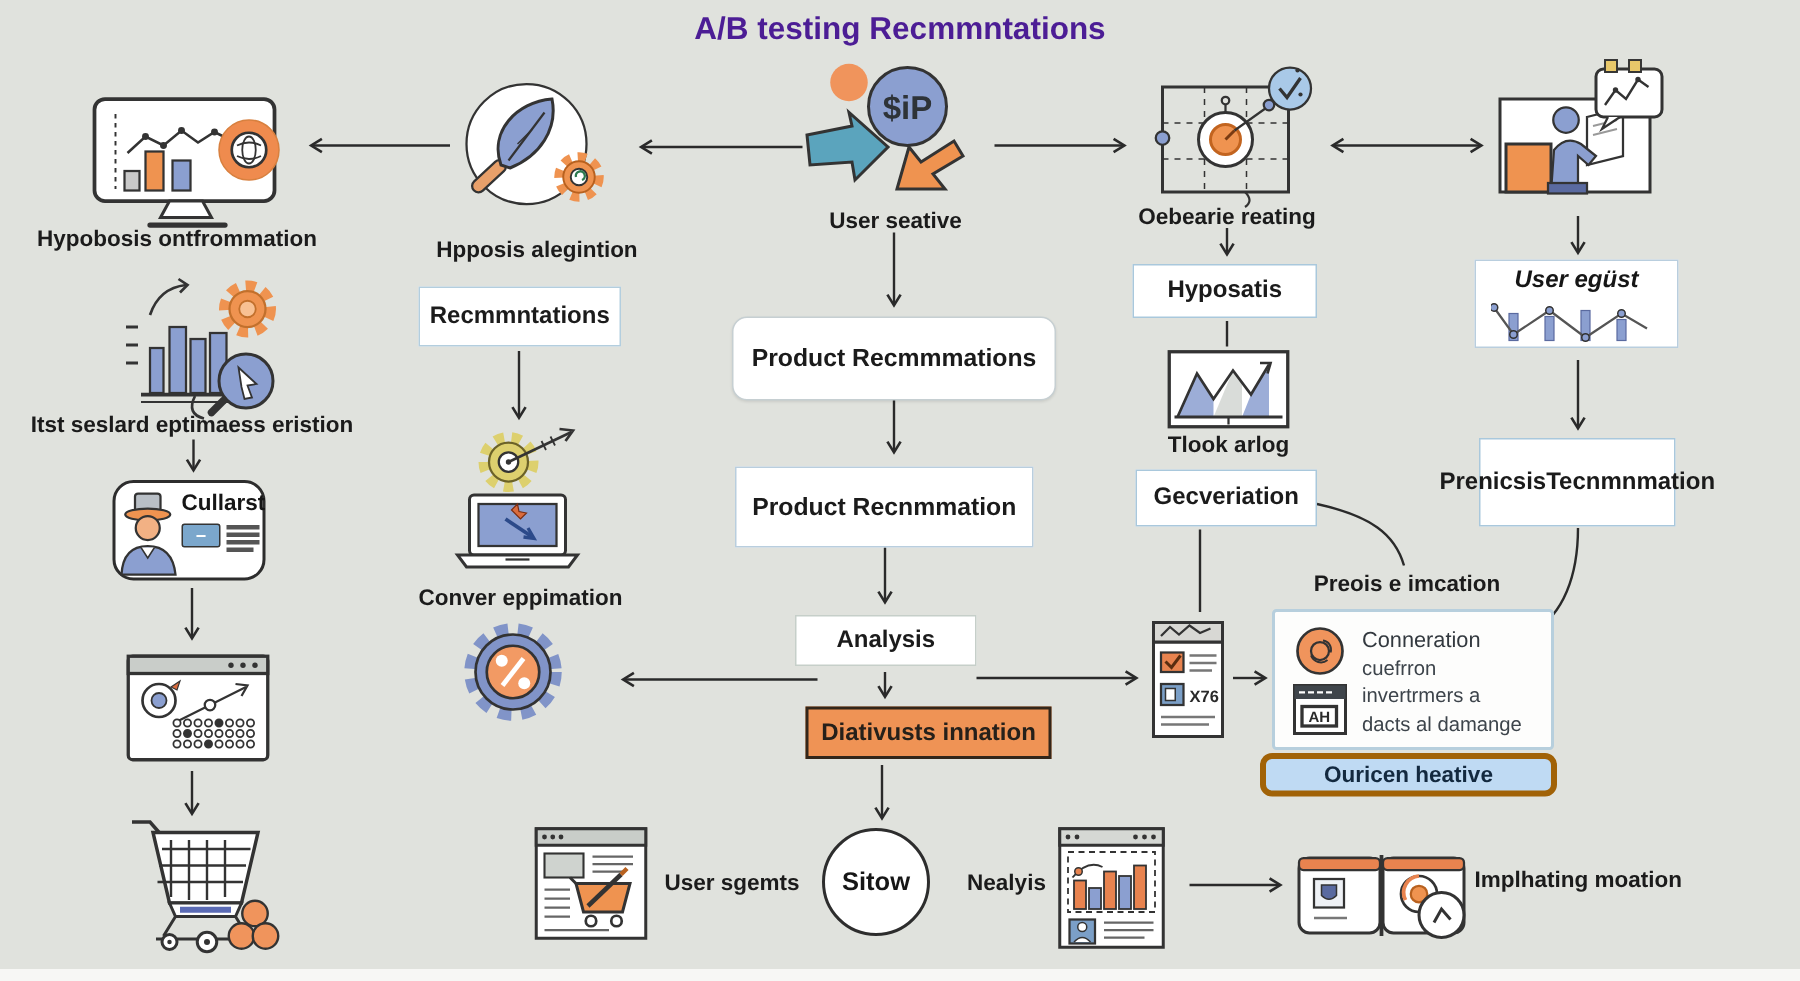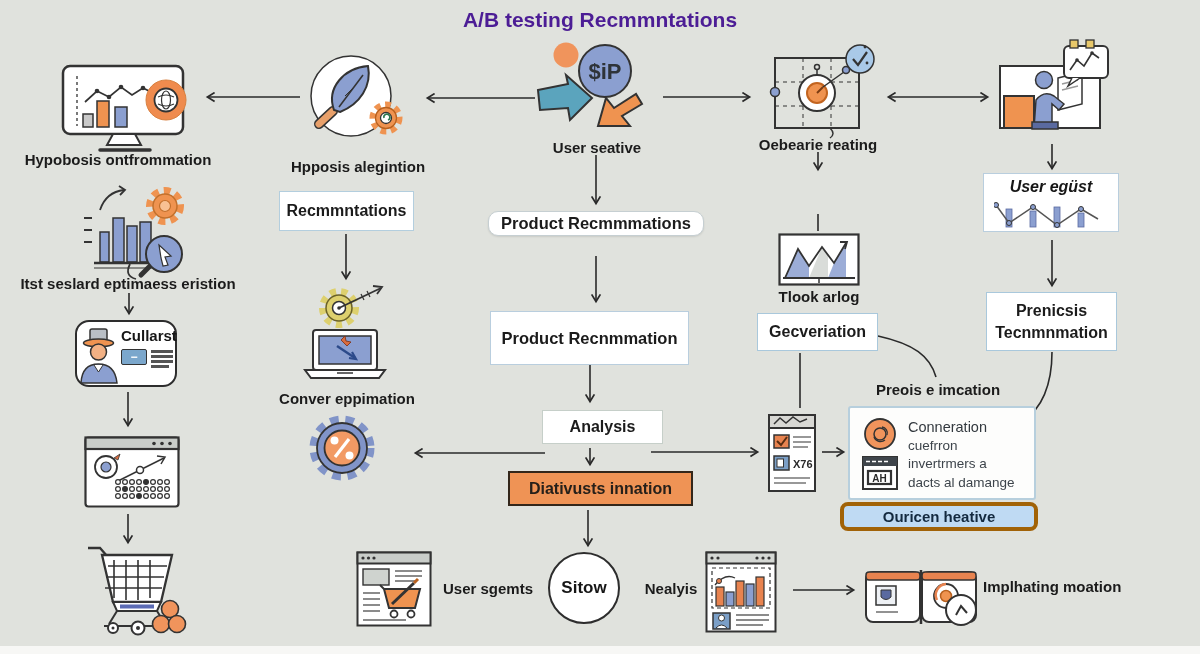--- a/index.html
+++ b/index.html
@@ -6,21 +6,21 @@
   body{font-family:"Liberation Sans",sans-serif;}
   #canvas{position:relative;width:1200px;height:654px;background:#e0e2dd;overflow:hidden;}
   #arrows{position:absolute;left:0;top:0;pointer-events:none;}
   .lbl{position:absolute;font-weight:bold;font-size:15px;color:#1b1b1b;transform:translateX(-50%);white-space:nowrap;}
   .lbl-left{position:absolute;font-weight:bold;font-size:15px;color:#1b1b1b;white-space:nowrap;text-align:center;}
   .bx{position:absolute;background:#fff;border:1.5px solid #b7cfdd;display:flex;align-items:center;justify-content:center;
       font-weight:bold;font-size:16px;color:#1b1b1b;box-sizing:border-box;text-align:center;}
   .bx-round{border-radius:10px;border-color:#c6cfd2;box-shadow:0 1px 2px rgba(0,0,0,.10);font-size:16.5px;}
   .bx-orange{background:#ef9355;border:2px solid #33261a;color:#26201a;}
   .bx-blue{background:#bfdaf3;border:4px solid #a16207;border-radius:8px;color:#13293f;font-size:15px;}
-  .bx-2line{flex-direction:column;line-height:22px;}
+  .bx-2line{line-height:22px;}
   .circle-node{position:absolute;background:#fff;border:2.5px solid #2d2d2d;border-radius:50%;display:flex;align-items:center;justify-content:center;font-weight:bold;font-size:17px;color:#161616;box-sizing:border-box;}
   .icon{position:absolute;overflow:visible;}
   .title{position:absolute;left:0;right:0;top:8px;text-align:center;font-size:21px;font-weight:bold;color:#4c1d95;}
   .card{position:absolute;background:#fff;border:2px solid #2d2d2d;border-radius:14px;box-sizing:border-box;}
   .card-title{position:absolute;left:44px;top:5px;font-weight:bold;font-size:15px;color:#161616;}
   .card-btn{position:absolute;left:44px;top:27px;width:26px;height:16px;background:#7ba7cc;border:1.5px solid #333;border-radius:2px;color:#fff;font-size:12px;font-weight:bold;display:flex;align-items:center;justify-content:center;box-sizing:border-box;}
   .card-line{position:absolute;height:2.5px;background:#555;}
   .infobox{position:absolute;background:#fdfdfc;border:2px solid #b7cfdd;border-radius:3px;box-sizing:border-box;}
   .info-lines{position:absolute;left:58px;top:10px;font-size:13.5px;color:#3d444b;line-height:18.5px;}
   .info-lines .first{font-size:14.5px;color:#33393f;}
@@ -233,24 +233,24 @@
 
   <svg class="icon" style="left:536px;top:38px" width="112" height="96" viewBox="0 0 112 96">
     <circle cx="30" cy="17" r="12.5" fill="#f0945c"></circle>
     <circle cx="69" cy="33" r="26" fill="#8b9fd0" stroke="#333" stroke-width="2"></circle>
     <text x="69" y="41" font-size="22" font-weight="bold" text-anchor="middle" fill="#2e3338">$iP</text>
     <polygon points="2,52 32,46 30,37 56,60 34,82 32,70 4,72" fill="#5ba4bd" stroke="#333" stroke-width="2"></polygon>
     <path d="M62,88 L70,60 L78,70 L100,56 L106,66 L86,78 L94,88 Z" fill="#ef9350" stroke="#333" stroke-width="2"></path>
   </svg>
   <div class="lbl" style="left:597px;top:139px">User seative</div>
 
-  <div class="bx bx-round" style="left:488px;top:211px;width:216px;height:25px">Product Recmmmations</div>
+  <div class="bx bx-round" style="left:488px;top:211px;width:216px;height:56px">Product Recmmmations</div>
   <div class="bx" style="left:490px;top:311px;width:199px;height:54px;border-color:#b9cede;font-size:16.5px">Product Recnmmation</div>
-  <div class="bx" style="left:542px;top:410px;width:121px;height:34px;border-color:#c6cfc9">Analysis</div>
-  <div class="bx bx-orange" style="left:508px;top:471px;width:185px;height:35px">Diativusts innation</div>
+  <div class="bx" style="left:530px;top:410px;width:121px;height:34px;border-color:#c6cfc9">Analysis</div>
+  <div class="bx bx-orange" style="left:537px;top:471px;width:164px;height:35px">Diativusts innation</div>
 
   <div class="circle-node" style="left:548px;top:552px;width:72px;height:72px">Sitow</div>
   <div class="lbl" style="left:488px;top:580px">User sgemts</div>
   <div class="lbl" style="left:671px;top:580px">Nealyis</div>
 
   <svg class="icon" style="left:356px;top:551px" width="76" height="76" viewBox="0 0 76 76">
     <rect x="1.5" y="1.5" width="73" height="73" fill="#fff" stroke="#333" stroke-width="2"></rect>
     <rect x="1.5" y="1.5" width="73" height="11" fill="#c9cdc9" stroke="#333" stroke-width="2"></rect>
     <circle cx="7" cy="7" r="1.6" fill="#333"></circle>
       <circle cx="12.5" cy="7" r="1.6" fill="#333"></circle>
@@ -317,20 +317,21 @@
     <circle cx="76" cy="26" r="3.5" fill="#8b9fd0" stroke="#333" stroke-width="1.5"></circle>
     <circle cx="5" cy="48" r="4.5" fill="#8b9fd0" stroke="#333" stroke-width="1.5"></circle>
     <path d="M60,84 Q66,90 60,94" stroke="#333" fill="none" stroke-width="1.5"></path>
     <circle cx="90" cy="15" r="14" fill="#a9c9e8" stroke="#333" stroke-width="1.5"></circle>
     <path d="M83,15 L88,21 L97,8" fill="none" stroke="#333" stroke-width="2.2"></path>
     <circle cx="97" cy="19" r="1.4" fill="#333"></circle>
       <circle cx="95" cy="3" r="1.4" fill="#333"></circle>
   </svg>
   <div class="lbl" style="left:818px;top:136px">Oebearie reating</div>
 
+  <div class="bx" style="left:755px;top:176px;width:123px;height:36px;border-color:#a9c8dc">Hyposatis</div>
 
   <svg class="icon" style="left:778px;top:233px" width="82" height="56" viewBox="0 0 82 56">
     <rect x="1.5" y="1.5" width="79" height="50" fill="#fff" stroke="#333" stroke-width="2.2"></rect>
     <polygon points="7,45 20,16 31,33 31,45" fill="#8b9fd0" opacity="0.85"></polygon>
     <polygon points="31,45 44,14 50,22 50,45" fill="#c9cdc9" opacity="0.7"></polygon>
     <polygon points="50,45 56,30 68,10 68,45" fill="#8b9fd0" opacity="0.85"></polygon>
     <path d="M7,45 L20,16 L31,33 L44,14 L56,30 L68,10" fill="none" stroke="#333" stroke-width="1.8"></path>
     <path d="M62,9 L69,9 L67,16" fill="none" stroke="#333" stroke-width="1.8"></path>
     <line x1="5" y1="45" x2="77" y2="45" stroke="#333" stroke-width="2"></line>
     <line x1="41" y1="45" x2="41" y2="50" stroke="#333" stroke-width="1.5"></line>

